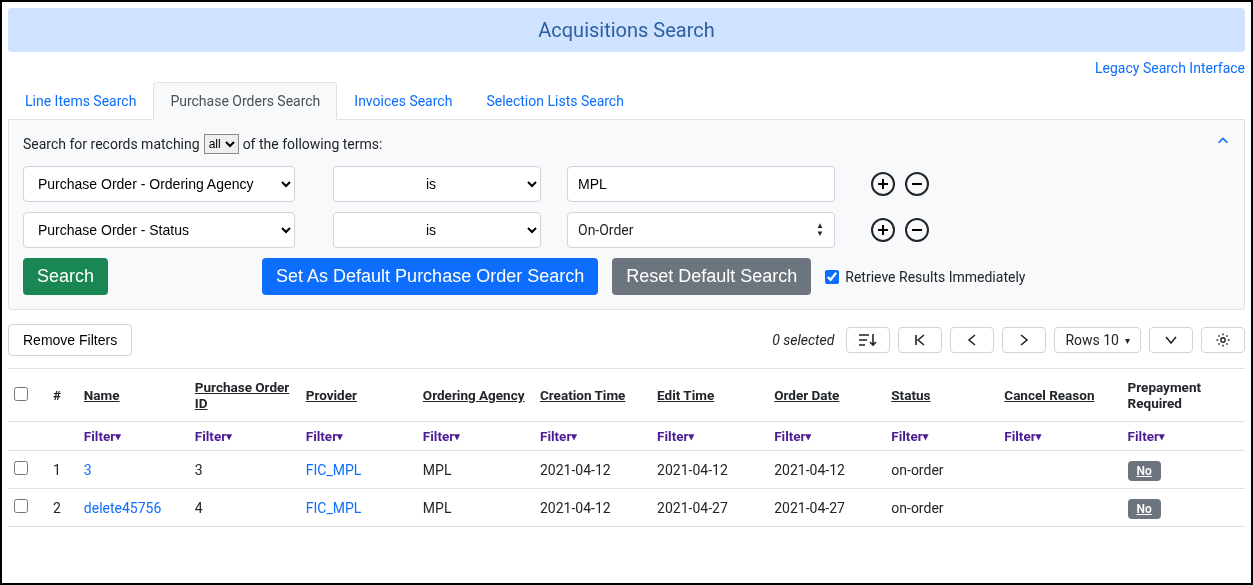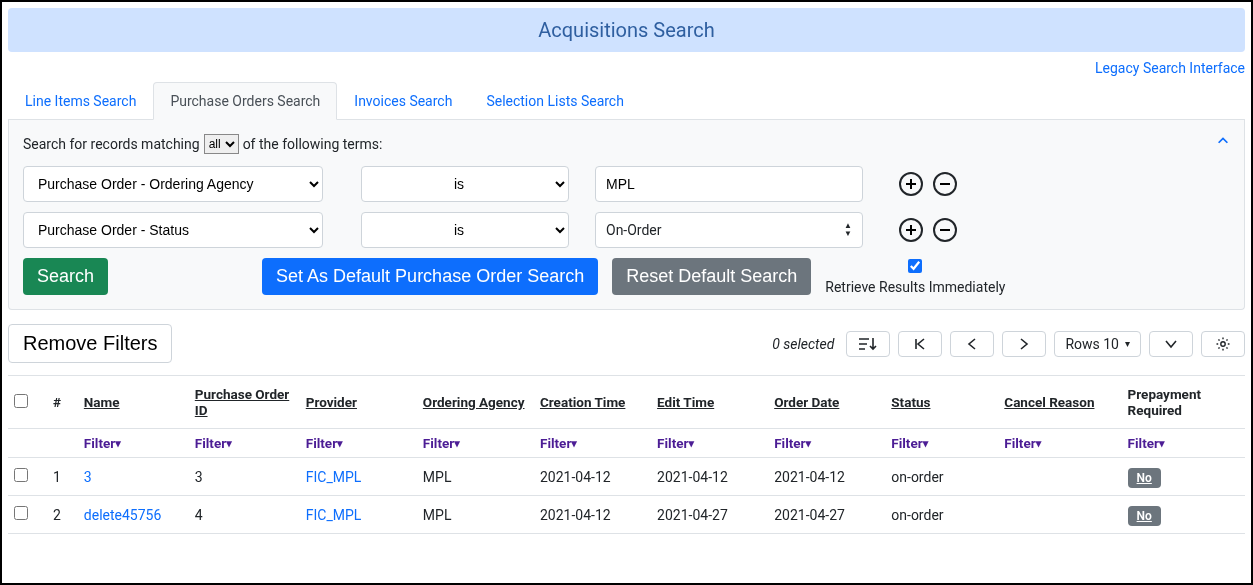--- a/index.html
+++ b/index.html
@@ -88,21 +88,21 @@
     margin-bottom: 10px;
   }
   .sel-field, .sel-op, .sel-val-input, .sel-val-num {
     height: 36px;
     border: 1px solid #ced4da;
     border-radius: 4px;
     background: #fff;
     padding: 0 10px;
     font-size: 14px;
   }
-  .sel-field { width: 300px; }
+  .sel-field { width: 272px; }
   .sel-op { width: 208px; margin-left: 12px; text-align: center;}
   .sel-val-input { width: 268px; }
   .sel-val-num {
     width: 268px;
     display:flex;
     justify-content:space-between;
     align-items:center;
   }
   .spinners {
     display:flex;
@@ -125,32 +125,32 @@
   .action-row {
     display:flex;
     align-items:center;
     gap: 14px;
   }
   .btn { border: none; padding: 8px 14px; border-radius: 4px; font-size:18px; cursor:pointer; }
   .btn-green { background:#198754; color:#fff; }
   .btn-blue  { background:#0d6efd; color:#fff; }
   .btn-grey  { background:#6c757d; color:#fff; }
   .retrieve {
-    display:flex; align-items:center; gap:6px;flex-direction:column;
+    display:flex; align-items:center; gap:6px;
   }
   .retrieve input { accent-color:#0d6efd;}
   .toolbar {
     display:flex;
     align-items:center;
     justify-content:space-between;
     margin-top: 14px;
   }
   .remove-filters {
     border:1px solid #ced4da; background:#fff; color:#000;
-    padding: 7px 14px; border-radius:4px; font-size:20px; cursor:pointer;
+    padding: 7px 14px; border-radius:4px; font-size:14px; cursor:pointer;
   }
   .toolbar-right {
     display:flex; align-items:center; gap:8px;
   }
   .selcount { font-style:italic; margin-right:4px;}
   .tb-btn {
     border:1px solid #ced4da; background:#fff; height:26px; min-width:44px;
     border-radius:4px; display:flex; align-items:center; justify-content:center;
     padding:0 10px; cursor:pointer; gap:6px;
   }

